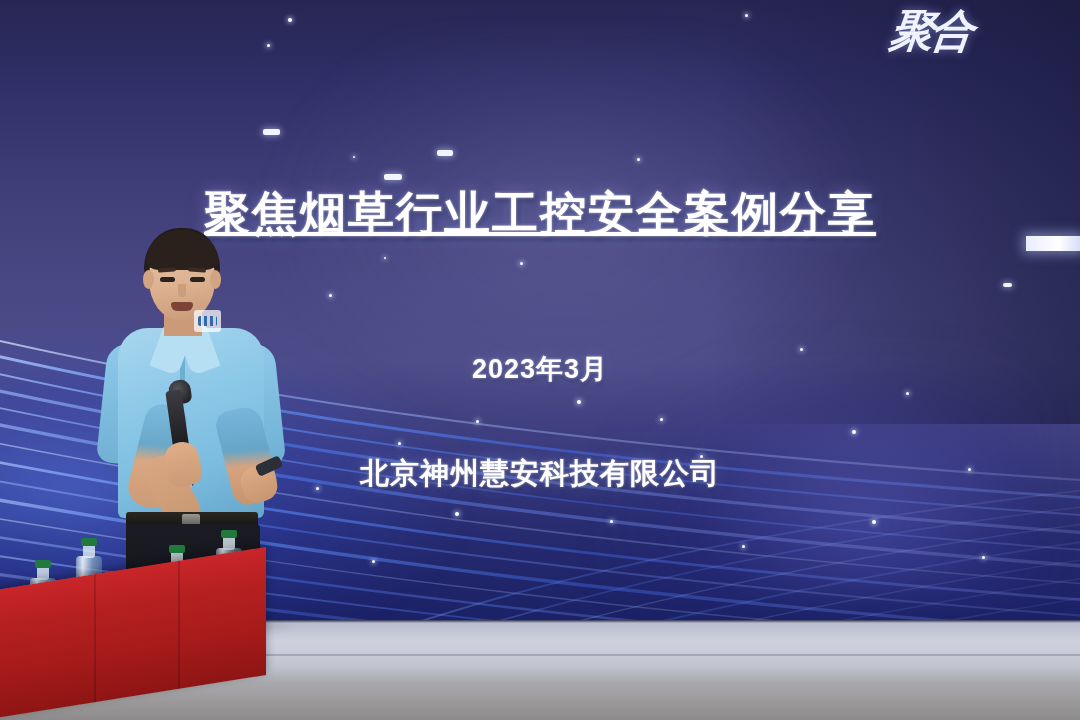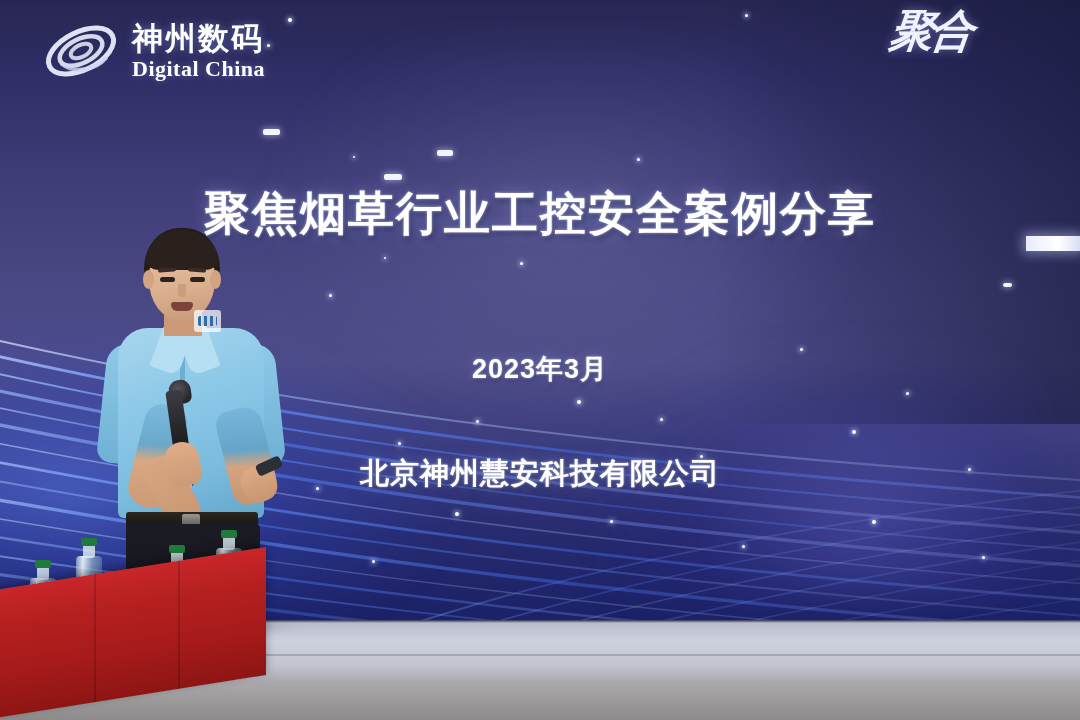--- a/index.html
+++ b/index.html
@@ -122,20 +122,21 @@
     top: 183px;
     text-align: center;
     font-size: 46px;
     font-weight: 700;
     letter-spacing: 2px;
     color: #ffffff;
     text-shadow:
        0 0 3px rgba(255,255,255,0.55),
        0 0 16px rgba(150,170,255,0.45),
        2px 3px 6px rgba(10,10,40,0.55);
+    text-decoration: underline;
   }
   .slide-date {
     position: absolute;
     left: 0; right: 0;
     top: 351px;
     text-align: center;
     font-size: 27px;
     font-weight: 700;
     letter-spacing: 1px;
     color: #ffffff;
@@ -599,36 +600,20 @@
       <span class="pt" style="left:455px; top:512px; width:4px; height:4px;"></span>
       <span class="pt" style="left:610px; top:520px; width:3px; height:3px;"></span>
       <span class="pt" style="left:742px; top:545px; width:3px; height:3px;"></span>
       <span class="pt" style="left:872px; top:520px; width:4px; height:4px;"></span>
       <span class="pt" style="left:982px; top:556px; width:3px; height:3px;"></span>
       <span class="pt" style="left:316px; top:487px; width:3px; height:3px;"></span>
       <span class="pt" style="left:372px; top:560px; width:3px; height:3px;"></span>
       <span class="pt" style="left:800px; top:348px; width:3px; height:3px;"></span>
     </div>
 
-    <div class="brand">
-      <span class="brand-mark">
-        <svg viewBox="0 0 82 66" aria-hidden="true">
-          <g fill="none" stroke="#e9ecfb" stroke-linecap="round">
-            <ellipse cx="41" cy="33" rx="35" ry="19" stroke-width="5" transform="rotate(-26 41 33)" opacity="0.95"></ellipse>
-            <ellipse cx="41" cy="33" rx="23" ry="12" stroke-width="4.5" transform="rotate(-26 41 33)" opacity="0.9"></ellipse>
-            <ellipse cx="41" cy="33" rx="11" ry="6" stroke-width="4" transform="rotate(-26 41 33)" opacity="0.85"></ellipse>
-          </g>
-          <path d="M22 46 C 34 56, 56 52, 66 40" stroke="#cfd6f5" stroke-width="4" fill="none" stroke-linecap="round" opacity="0.8"></path>
-        </svg>
-      </span>
-      <span class="brand-text">
-        <span class="brand-cn">神州数码</span>
-        <span class="brand-en" style="display:block">Digital China</span>
-      </span>
-    </div>
 
     <div class="event-logo">
       <div class="event-calli">聚合</div>
     </div>
 
     <div class="edge-bar"></div>
 
     <div class="slide-text">
       <div class="slide-title">聚焦烟草行业工控安全案例分享</div>
       <div class="slide-date">2023年3月</div>

